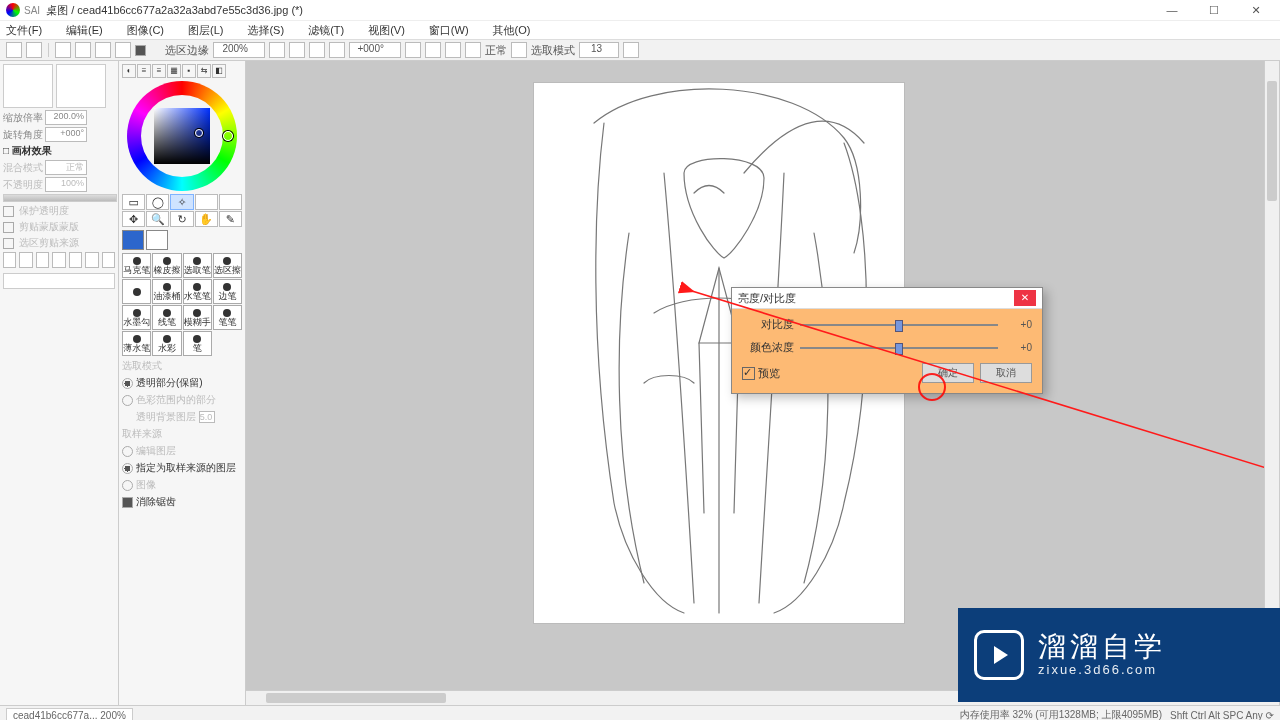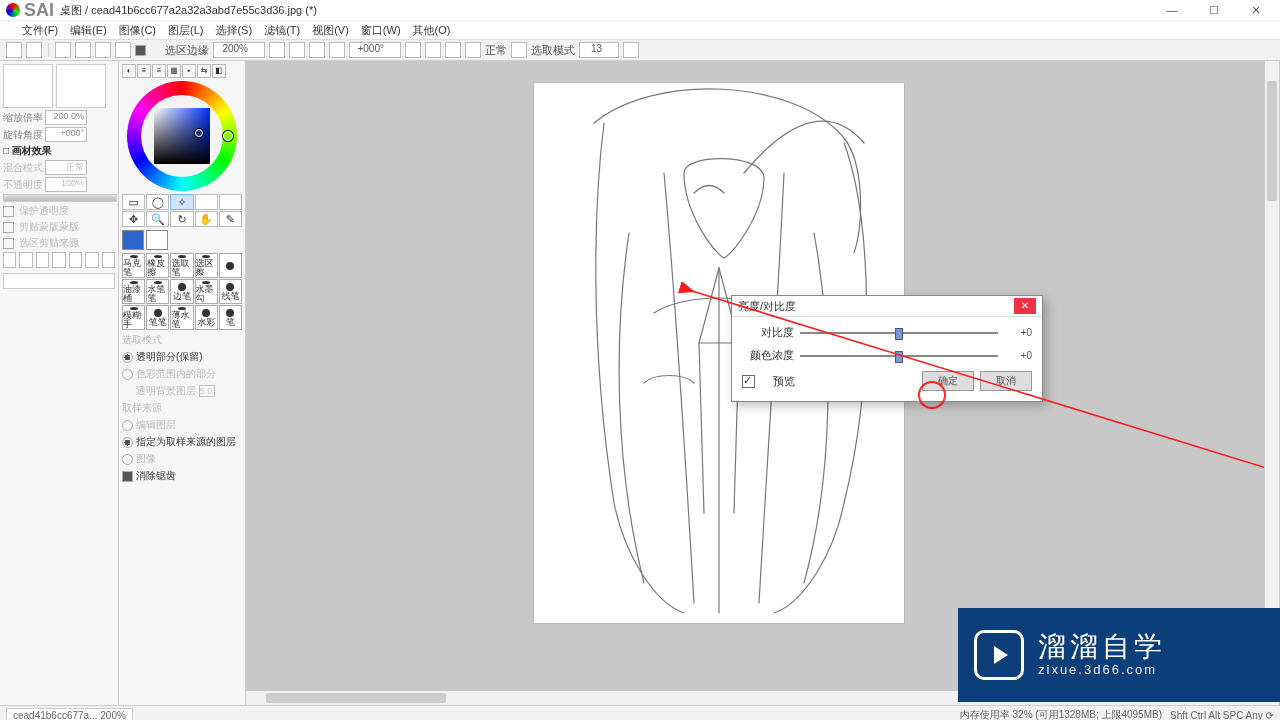--- a/index.html
+++ b/index.html
@@ -1,22 +1,22 @@
 <!DOCTYPE html>
 <html><head>
 <meta charset="utf-8">
 <style>
   html,body{margin:0;padding:0;width:1280px;height:720px;font-family:"Microsoft YaHei","SimSun",sans-serif;font-size:11px;background:#fff;overflow:hidden;color:#333}
   .titlebar{height:20px;background:#fff;display:flex;align-items:center;padding:0 4px;border-bottom:1px solid #eee}
-  .sai-logo{font-weight:bold;color:#888;font-size:18px;margin:0 6px 0 2px;display:flex;align-items:center}
+  .sai-logo{font-weight:normal;color:#888;font-size:10px;margin:0 6px 0 2px;display:flex;align-items:center}
   .sai-icon{width:14px;height:14px;border-radius:50%;background:conic-gradient(#f00,#0f0,#00f,#f00);margin-right:4px}
   .title{color:#333;font-size:11px}
   .win-ctrl{margin-left:auto;display:flex;gap:2px}
   .win-btn{width:40px;height:18px;text-align:center;line-height:18px;color:#555}
-  .menubar{height:18px;background:#fff;display:flex;align-items:center;padding:0 18px;gap:4px;border-bottom:1px solid #ddd;font-size:11px;color:#333}
+  .menubar{height:18px;background:#fff;display:flex;align-items:center;padding:0 2px;gap:16px;border-bottom:1px solid #ddd;font-size:11px;color:#333}
   .menu-item{padding:0 4px}
   .toolbar{height:20px;background:#f2f2f2;border-bottom:1px solid #ccc;display:flex;align-items:center;padding:0 6px;gap:4px;font-size:11px;color:#555}
   .tb-btn{width:14px;height:14px;border:1px solid #bbb;background:#fff}
   .tb-check{display:flex;align-items:center;gap:16px}
   .tb-sep{width:1px;height:14px;background:#ccc;margin:0 2px}
   .tb-input{width:34px;height:14px;border:1px solid #bbb;background:#fff;text-align:right;padding-right:16px;font-size:10px}
 
   .workspace{display:flex;height:calc(720px - 20px - 18px - 20px - 18px)}
   .left-panel{width:112px;background:#f6f6f6;border-right:1px solid #ccc;display:flex;flex-direction:column;padding:3px;gap:2px;font-size:10px;color:#888}
   .nav-thumb{width:48px;height:42px;border:1px solid #ccc;background:#fff;display:inline-block}
@@ -39,53 +39,53 @@
   .mode-row{display:flex;gap:1px}
   .mode-btn{width:12px;height:12px;border:1px solid #bbb;font-size:8px;text-align:center;line-height:12px}
   .tex-area{height:42px;border:1px solid #ccc;background:repeating-linear-gradient(45deg,#f6f6f6 0 2px,#f0f0f0 2px 4px);text-align:center;line-height:42px;color:#ccc}
   .tool-grid{display:grid;grid-template-columns:repeat(5,1fr);gap:1px}
   .tool-btn{height:14px;border:1px solid #bbb;background:#fff;display:flex;align-items:center;justify-content:center}
   .tool-btn.sel{background:#cfe3ff;border-color:#7fb3ff}
   .swatch-row{display:flex;gap:2px;align-items:center}
   .swatch{width:20px;height:18px;border:1px solid #888}
   .fg{background:#2c66cc}
   .bg{background:#fff}
-  .brush-grid{display:grid;grid-template-columns:repeat(5,1fr);gap:1px;font-size:9px}
+  .brush-grid{display:grid;grid-template-columns:repeat(4,1fr);gap:1px;font-size:9px}
   .brush{height:22px;border:1px solid #aaa;background:#fff;display:flex;flex-direction:column;align-items:center;justify-content:center;color:#333;line-height:1;padding-top:1px}
   .brush .bicon{width:8px;height:8px;border-radius:50%;background:#333;margin-bottom:1px}
   .opt-row{color:#bbb;font-size:10px}
   .opt-row.on{color:#333}
   .rad{width:9px;height:9px;border:1px solid #aaa;border-radius:50%;display:inline-block;margin-right:3px;vertical-align:middle}
   .rad.on{background:radial-gradient(#555 0 3px,transparent 3px)}
   .chk{width:9px;height:9px;border:1px solid #aaa;display:inline-block;margin-right:3px;vertical-align:middle}
   .chk.on{background:#555}
 
   .canvas-area{flex:1;background:#c8c8c8;position:relative;border-right:1px solid #ccc}
   .paper{position:absolute;left:288px;top:22px;width:370px;height:540px;background:#fff;box-shadow:0 0 0 1px #bbb}
   .vscroll{position:absolute;right:0;top:0;width:14px;height:calc(100% - 14px);background:#f0f0f0;border-left:1px solid #ccc}
   .vthumb{position:absolute;top:20px;left:2px;right:2px;height:120px;background:#ccc;border-radius:2px}
   .hscroll{position:absolute;left:0;bottom:0;right:14px;height:14px;background:#f0f0f0;border-top:1px solid #ccc}
   .hthumb{position:absolute;left:20px;top:2px;bottom:2px;width:180px;background:#ccc;border-radius:2px}
   .corner{position:absolute;right:0;bottom:0;width:14px;height:14px;background:#f0f0f0}
 
   .line-art{position:absolute;inset:0;stroke:#777;stroke-width:1.2;fill:none;stroke-linecap:round}
 
-  .dialog{position:absolute;left:485px;top:234px;width:310px;background:#ffffff;border:1px solid #888;box-shadow:4px 4px 10px rgba(0,0,0,.25);font-size:11px}
+  .dialog{position:absolute;left:485px;top:226px;width:310px;background:#fdba74;border:1px solid #888;box-shadow:4px 4px 10px rgba(0,0,0,.25);font-size:11px}
   .dlg-title{height:20px;background:#fff;border-bottom:1px solid #ddd;display:flex;align-items:center;padding:0 6px;color:#333}
   .dlg-close{margin-left:auto;width:22px;height:16px;background:#e34;color:#fff;text-align:center;line-height:16px;font-size:10px}
   .dlg-body{padding:8px 10px 10px}
   .slider-row{display:flex;align-items:center;gap:6px;margin-bottom:8px}
   .slider-lbl{width:52px;text-align:right;color:#333}
   .slider-track{flex:1;height:2px;background:#888;position:relative}
   .slider-handle{position:absolute;top:-4px;width:6px;height:10px;background:#7797dd;border:1px solid #557}
   .slider-val{width:28px;text-align:right;color:#555;font-size:10px}
   .dlg-foot{display:flex;align-items:center;gap:6px}
   .dlg-foot .spacer{flex:1}
   .dlg-btn{width:50px;height:18px;border:1px solid #999;background:#ddd;text-align:center;line-height:17px;color:#555;font-size:10px}
-  .prev-chk{display:flex;align-items:center;gap:18px;color:#333}
+  .prev-chk{display:flex;align-items:center;gap:3px;color:#333}
   .prev-chk .box{width:11px;height:11px;border:1px solid #666;display:inline-block;position:relative}
   .prev-chk .box::after{content:"✓";position:absolute;top:-2px;left:0;font-size:11px}
 
   .circle-mark{position:absolute;width:24px;height:24px;border:2px solid rgba(255,0,0,.85);border-radius:50%;left:176px;top:56px}
   .arrow-svg{position:absolute;left:0;top:0;width:100%;height:100%;pointer-events:none}
 
   .statusbar{height:18px;background:#f2f2f2;border-top:1px solid #ccc;display:flex;align-items:center;padding:0 6px;gap:6px;font-size:10px;color:#666}
   .status-box{height:13px;border:1px solid #ccc;background:#fff;padding:0 6px;line-height:13px}
   .status-right{margin-left:auto;display:flex;gap:8px;align-items:center}
 

